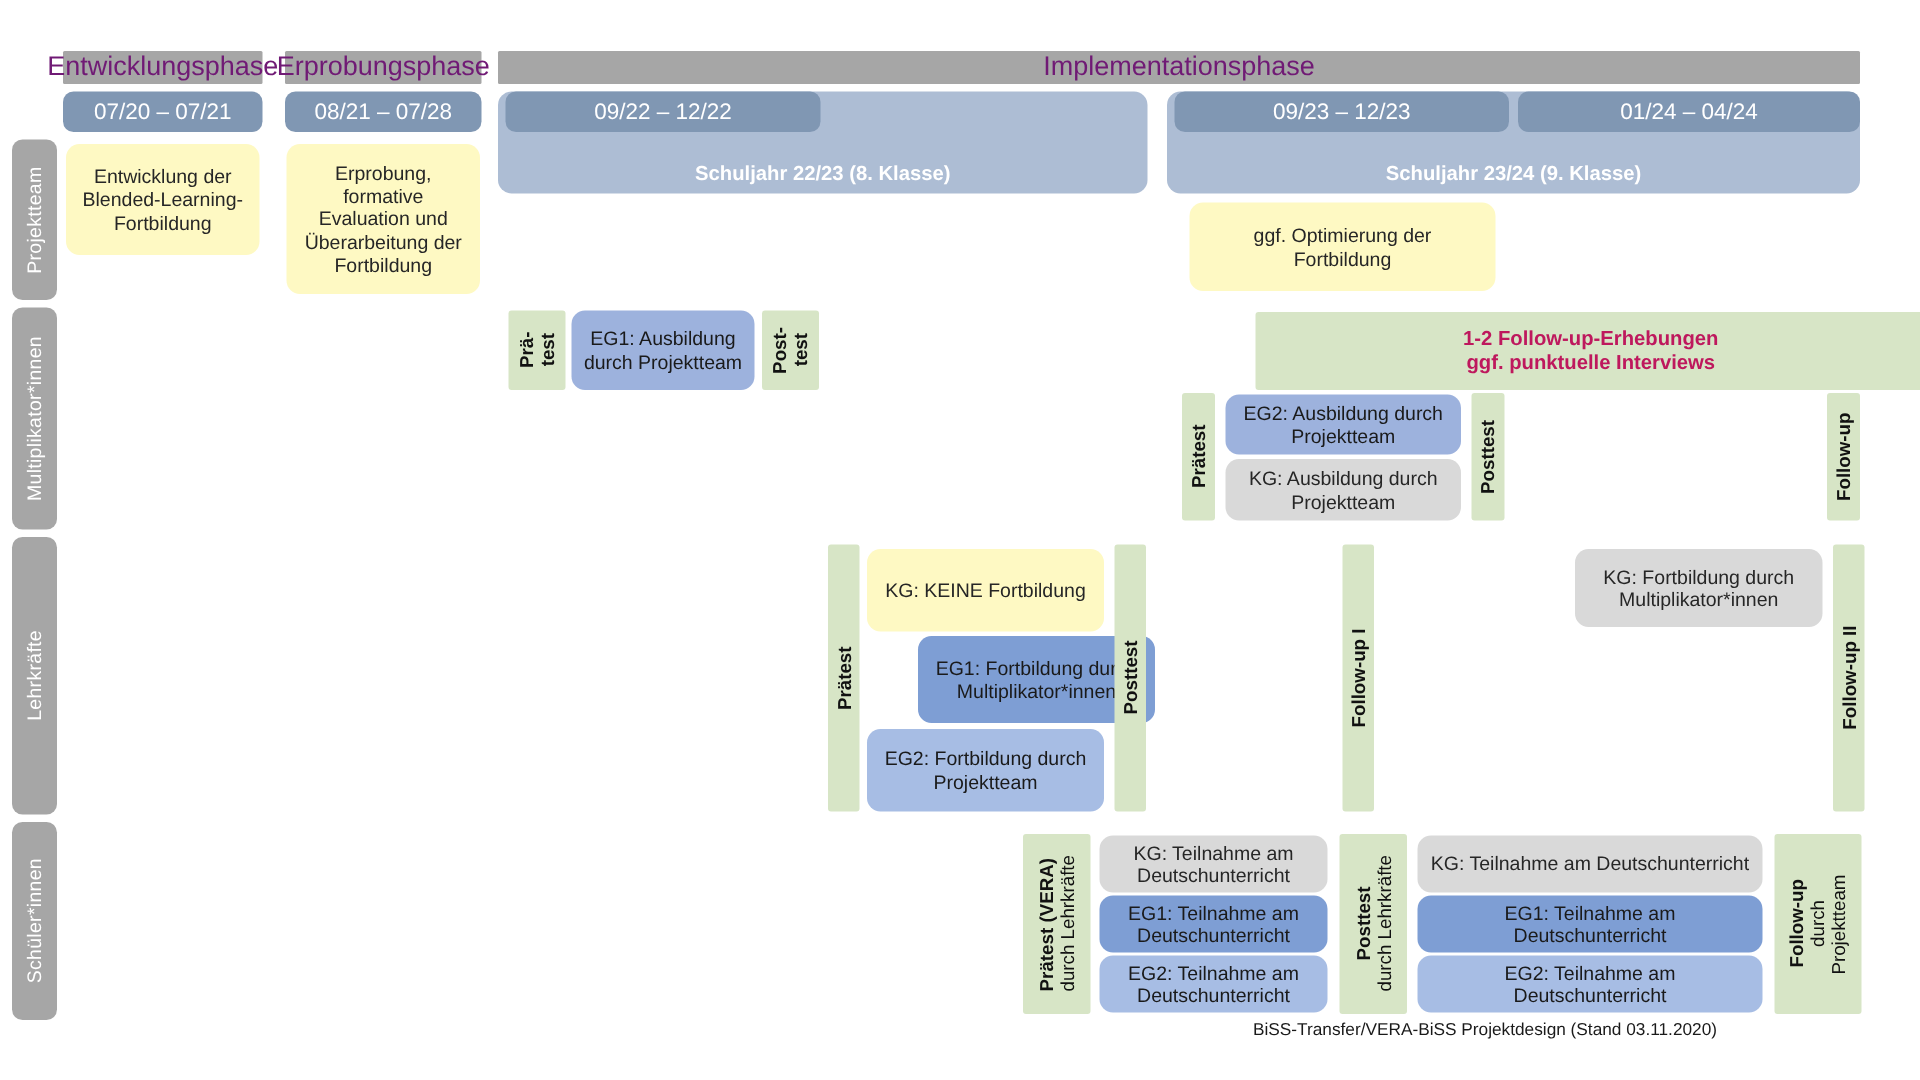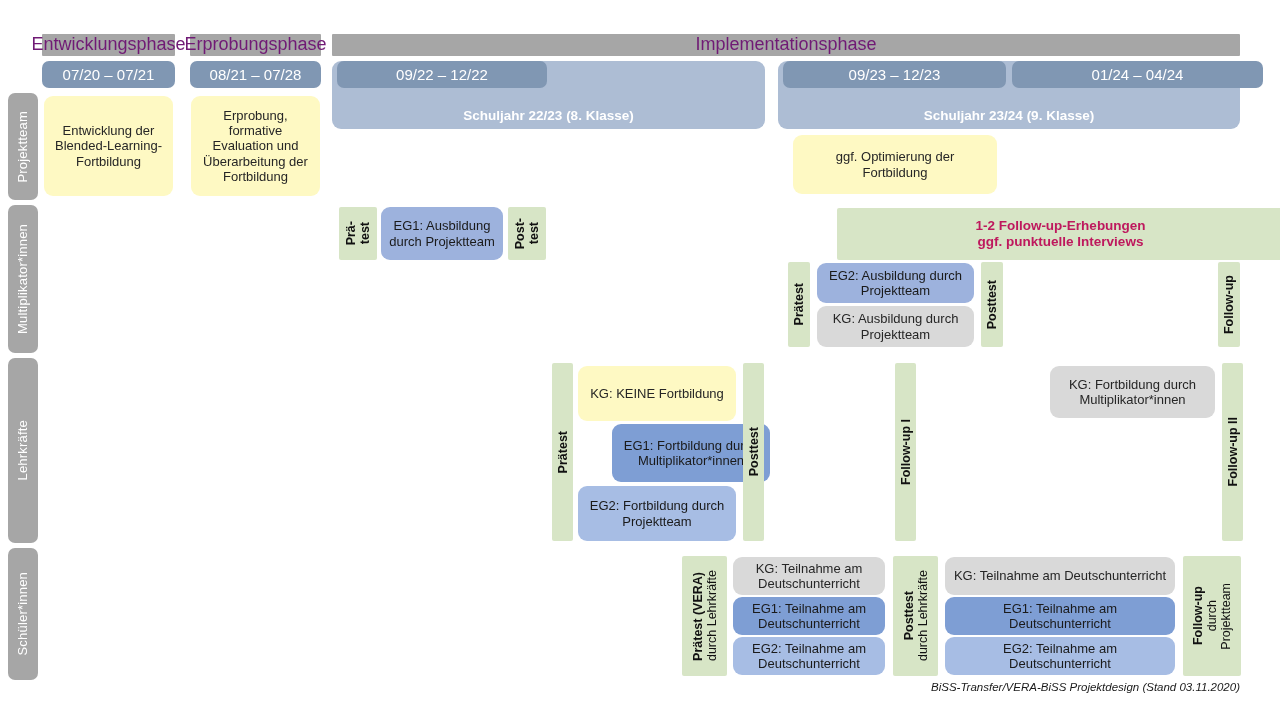--- a/index.html
+++ b/index.html
@@ -95,23 +95,22 @@
     height:100%;
   }
   .green .two > div{
     writing-mode:vertical-rl;transform:rotate(180deg);
     white-space:nowrap;
   }
 
   
   .footer{
     font-size:11.5px;
-    font-style:italic;
     color:#1a1a1a;
-    text-align:right;
+    text-align:center;
     white-space:nowrap;
   }
 </style>
 </head>
 <body>
 
 <div id="stage">
 
   <div class="abs phasehdr ctr" style="left:42px;top:34px;width:133px;height:22px;">Entwicklungsphase</div>
 
@@ -125,36 +124,36 @@
 
   <div class="abs schuljahr" style="left:332px;top:61px;width:433px;height:68px;">
     <div class="schuljahr-lbl">Schuljahr 22/23 (8. Klasse)</div>
   </div>
   <div class="abs periodbar ctr" style="left:337px;top:61px;width:210px;height:27px;">09/22 – 12/22</div>
 
   <div class="abs schuljahr" style="left:778px;top:61px;width:462px;height:68px;">
     <div class="schuljahr-lbl">Schuljahr 23/24 (9. Klasse)</div>
   </div>
   <div class="abs periodbar ctr" style="left:783px;top:61px;width:223px;height:27px;">09/23 – 12/23</div>
-  <div class="abs periodbar ctr" style="left:1012px;top:61px;width:251px;height:27px;">01/24 – 04/24</div>
+  <div class="abs periodbar ctr" style="left:1012px;top:61px;width:228px;height:27px;">01/24 – 04/24</div>
 
   <div class="abs rowlabel ctr" style="left:8px;top:93px;width:30px;height:107px;">
     <span>Projektteam</span>
   </div>
   <div class="abs rowlabel ctr" style="left:8px;top:205px;width:30px;height:148px;">
     <span>Multiplikator*innen</span>
   </div>
   <div class="abs rowlabel ctr" style="left:8px;top:358px;width:30px;height:185px;">
     <span>Lehrkräfte</span>
   </div>
   <div class="abs rowlabel ctr" style="left:8px;top:548px;width:30px;height:132px;">
     <span>Schüler*innen</span>
   </div>
 
-  <div class="abs card gray ctr" style="left:44px;top:96px;width:129px;height:100px;padding:4px 8px;">Entwicklung der Blended-Learning-Fortbildung</div>
+  <div class="abs card gray ctr" style="left:44px;top:96px;width:129px;height:74px;padding:4px 8px;">Entwicklung der Blended-Learning-Fortbildung</div>
 
   <div class="abs card gray ctr" style="left:191px;top:96px;width:129px;height:100px;padding:4px 8px;">Erprobung, formative Evaluation und Überarbeitung der Fortbildung</div>
 
   <div class="abs card gray ctr" style="left:793px;top:135px;width:204px;height:59px;padding:4px 10px;">ggf. Optimierung der Fortbildung</div>
 
   <div class="abs green" style="left:339px;top:207px;width:38px;height:53px;">
     <div class="two">
       <div>Prä-</div>
       <div>test</div>
     </div>

